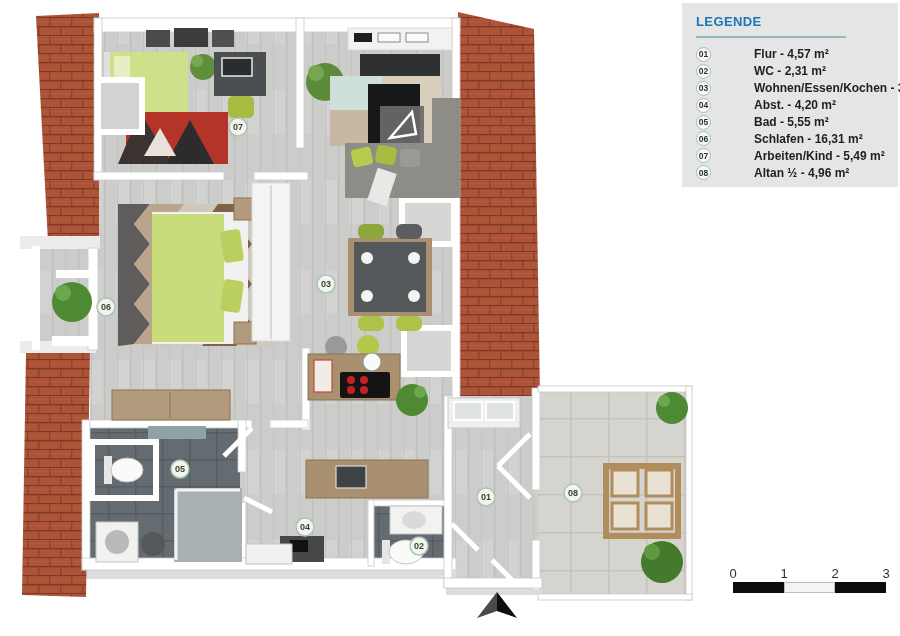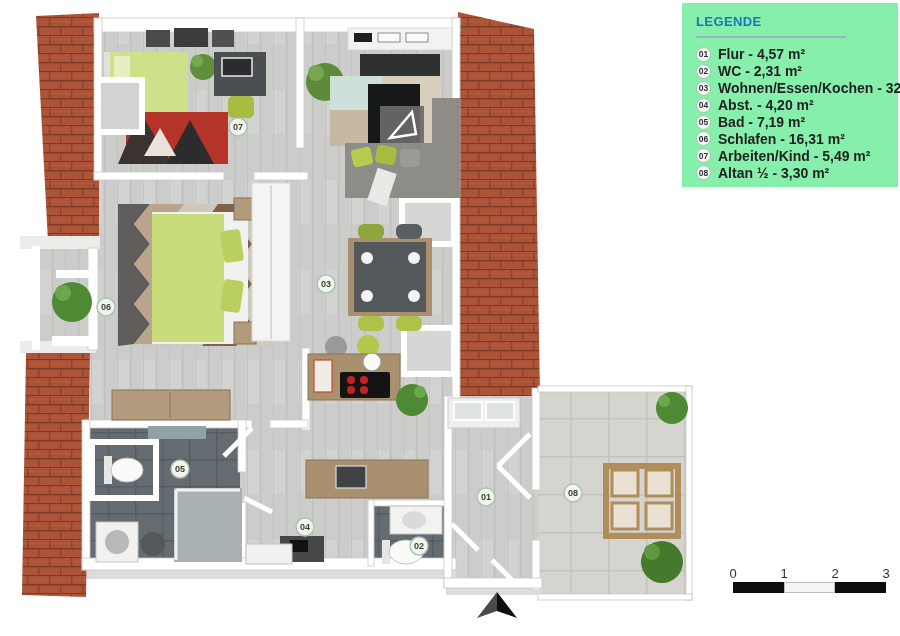--- a/index.html
+++ b/index.html
@@ -2,28 +2,28 @@
 <html><head>
 <meta charset="utf-8">
 <style>
   html,body{margin:0;padding:0;background:#fff;}
   body{font-family:"Liberation Sans", sans-serif;}
   .stage{position:relative;width:900px;height:636px;background:#fff;overflow:hidden;}
   svg text{font-family:"Liberation Sans", sans-serif;}
 
   
   .legend{position:absolute;left:682px;top:3px;width:216px;height:184px;box-sizing:border-box;
-          background:#86efac;padding:11px 10px 8px 14px;}
+          background:#e5e5e5;padding:11px 10px 8px 14px;}
   .legend-title{color:#1878b6;font-size:13px;font-weight:bold;letter-spacing:.4px;}
   .legend-divider{height:2px;background:#93b7bc;width:150px;margin:7px 0 8px 0;}
   .legend-row{display:flex;align-items:center;gap:7px;height:16.9px;}
   .legend-badge{width:15px;height:15px;border-radius:50%;background:#fbf9ef;border:1px solid #9dc2bd;
                 color:#27333a;font-size:8.5px;font-weight:bold;display:flex;align-items:center;
                 justify-content:center;flex:0 0 auto;box-sizing:border-box;}
-  .legend-text{font-size:14px;font-weight:bold;color:#1f1f1f;white-space:nowrap;}
+  .legend-text{font-size:12px;font-weight:bold;color:#1f1f1f;white-space:nowrap;margin-left:36px;}
 
   
   .scalebar{position:absolute;left:731px;top:566px;width:157px;height:32px;}
   .scalebar .num{position:absolute;top:0;transform:translateX(-50%);font-size:13px;color:#2d2d2d;}
   .scalebar .bar{position:absolute;top:16px;left:2px;width:153px;height:11px;display:flex;}
   .scalebar .seg{height:100%;box-sizing:border-box;}
   .seg-black{background:#0d0d0d;width:51px;}
   .seg-light{background:#f4f4f2;border:1px solid #bdbdbb;width:51px;}
 </style>
 </head>
@@ -308,33 +308,33 @@
     <div class="legend-row">
       <span class="legend-badge">03</span>
       <span class="legend-text">Wohnen/Essen/Kochen - 32,49 m²</span>
     </div>
     <div class="legend-row">
       <span class="legend-badge">04</span>
       <span class="legend-text">Abst. - 4,20 m²</span>
     </div>
     <div class="legend-row">
       <span class="legend-badge">05</span>
-      <span class="legend-text">Bad - 7,19 m²</span>
+      <span class="legend-text">Bad - 5,55 m²</span>
     </div>
     <div class="legend-row">
       <span class="legend-badge">06</span>
       <span class="legend-text">Schlafen - 16,31 m²</span>
     </div>
     <div class="legend-row">
       <span class="legend-badge">07</span>
       <span class="legend-text">Arbeiten/Kind - 5,49 m²</span>
     </div>
     <div class="legend-row">
       <span class="legend-badge">08</span>
-      <span class="legend-text">Altan ½ - 3,30 m²</span>
+      <span class="legend-text">Altan ½ - 4,96 m²</span>
     </div>
   </div>
 
   
   <div class="scalebar">
     <span class="num" style="left:2px">0</span>
     <span class="num" style="left:53px">1</span>
     <span class="num" style="left:104px">2</span>
     <span class="num" style="left:155px">3</span>
     <div class="bar">

